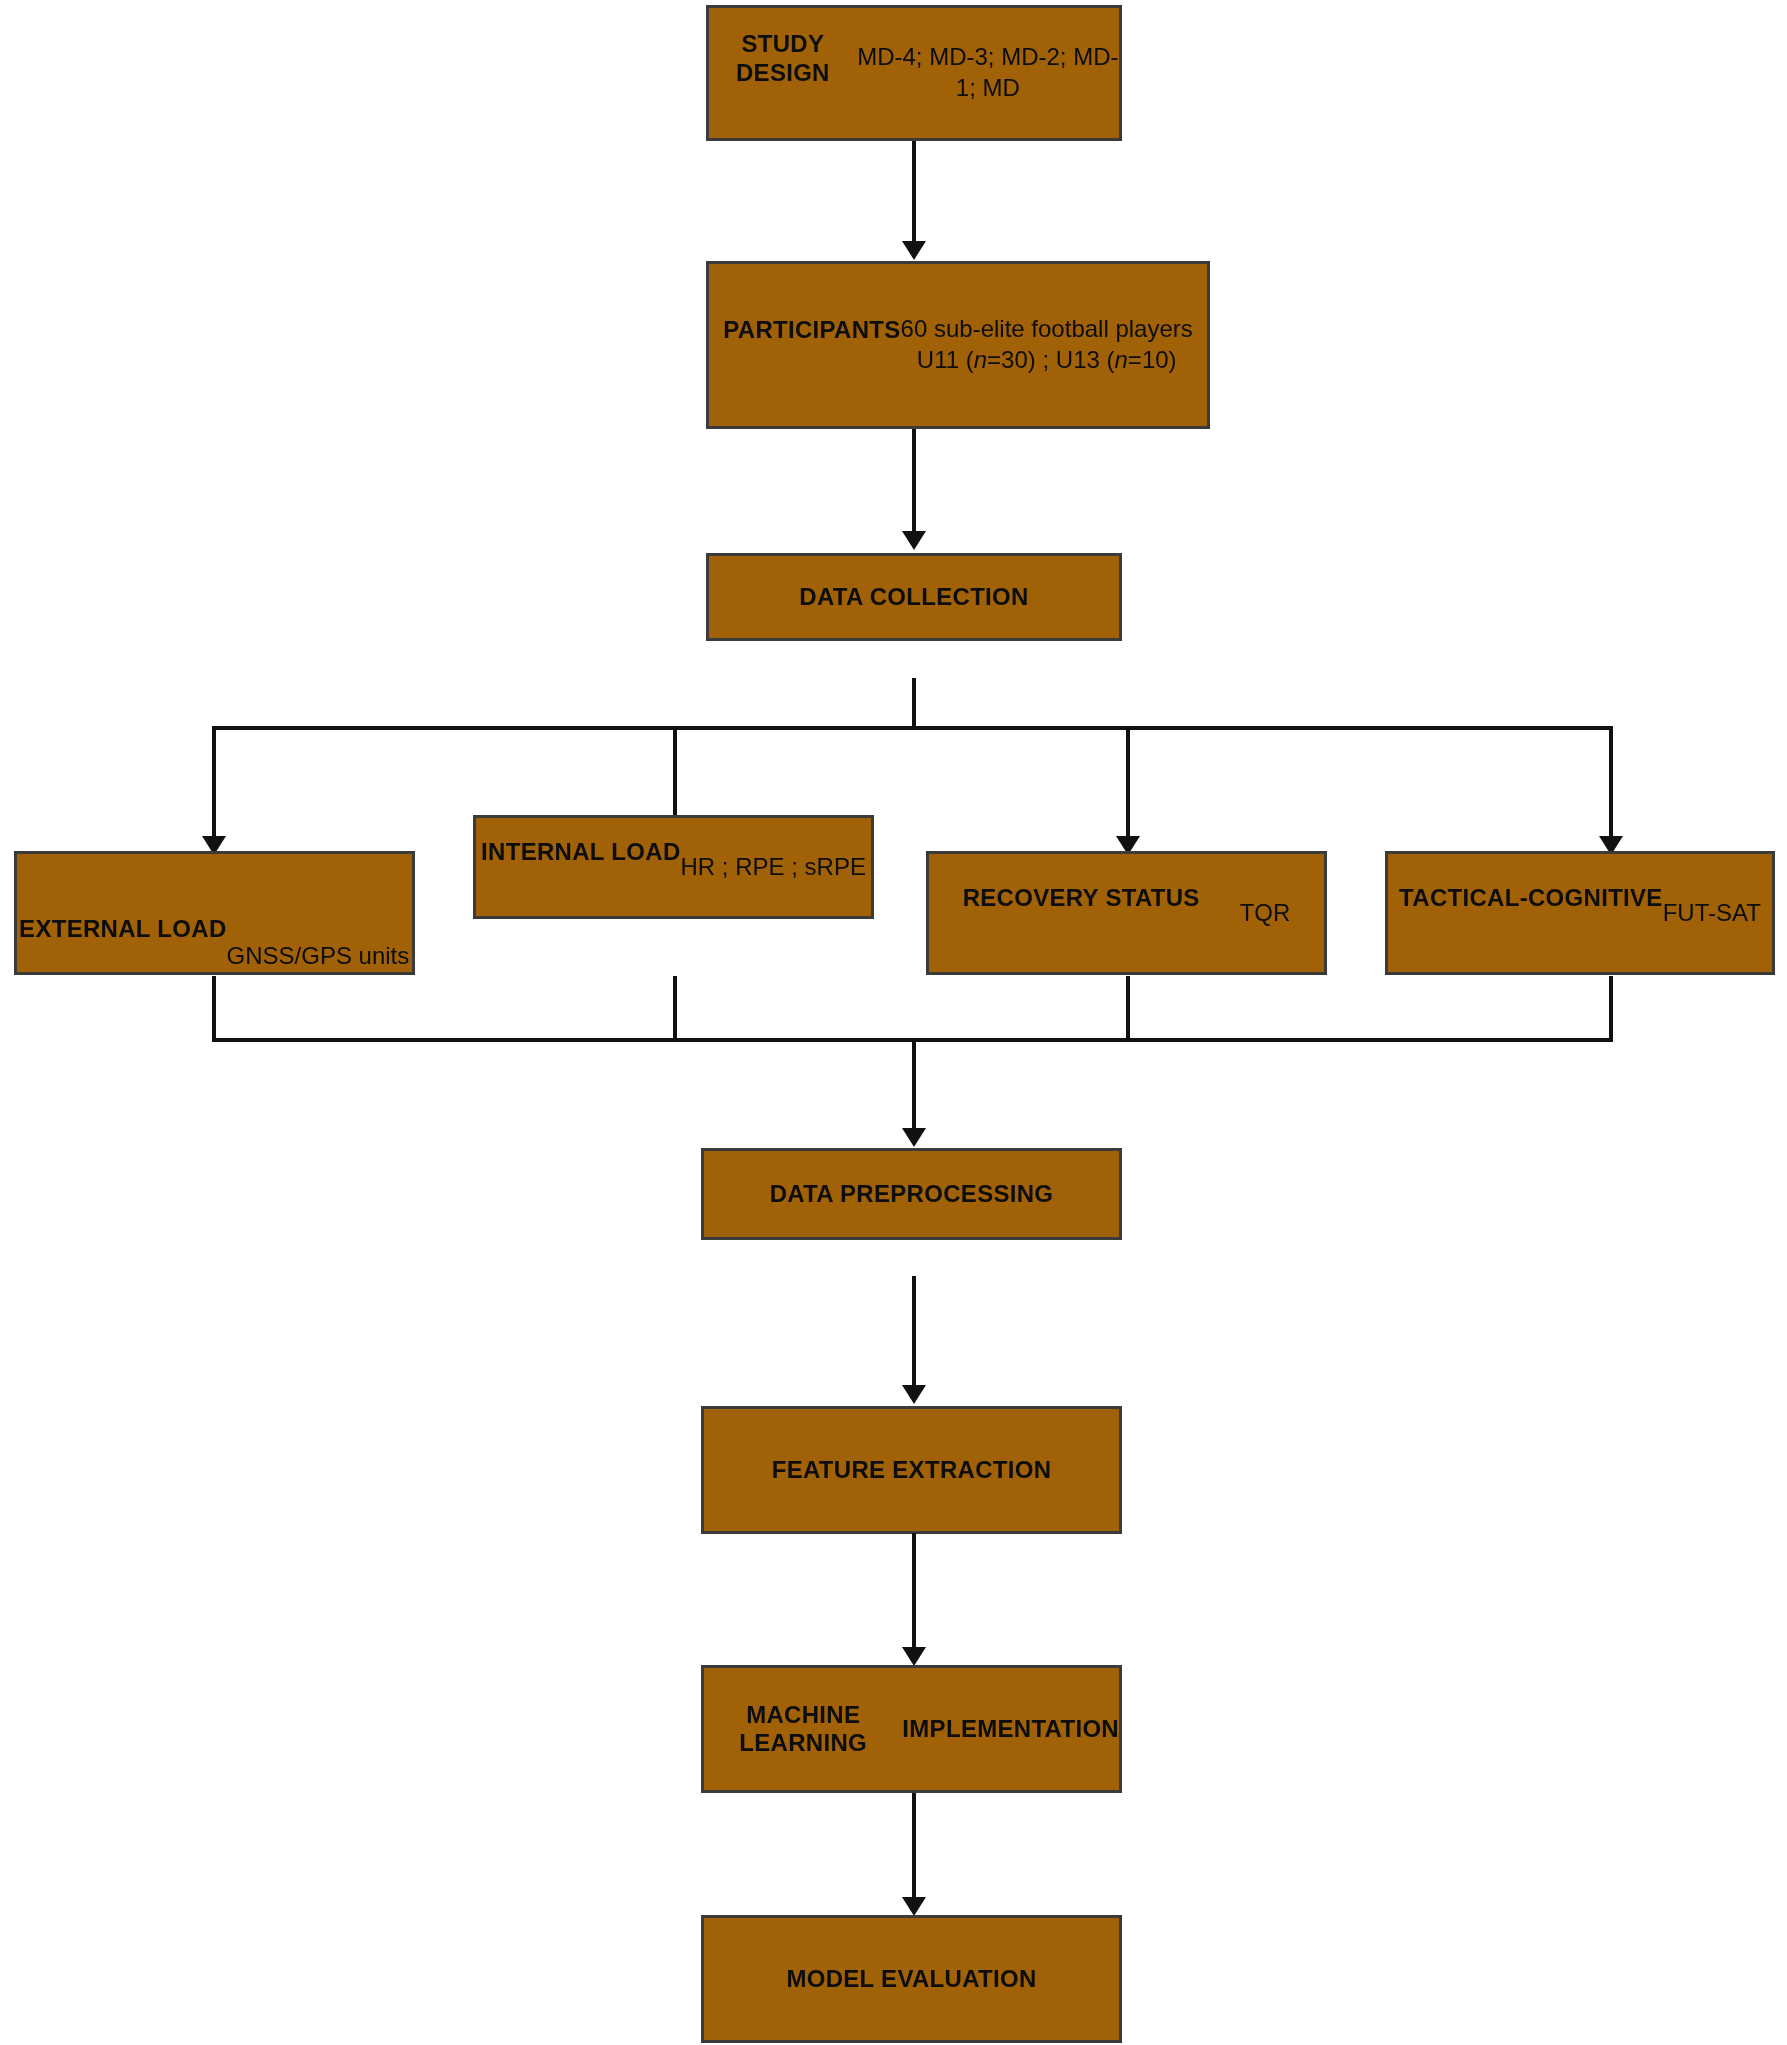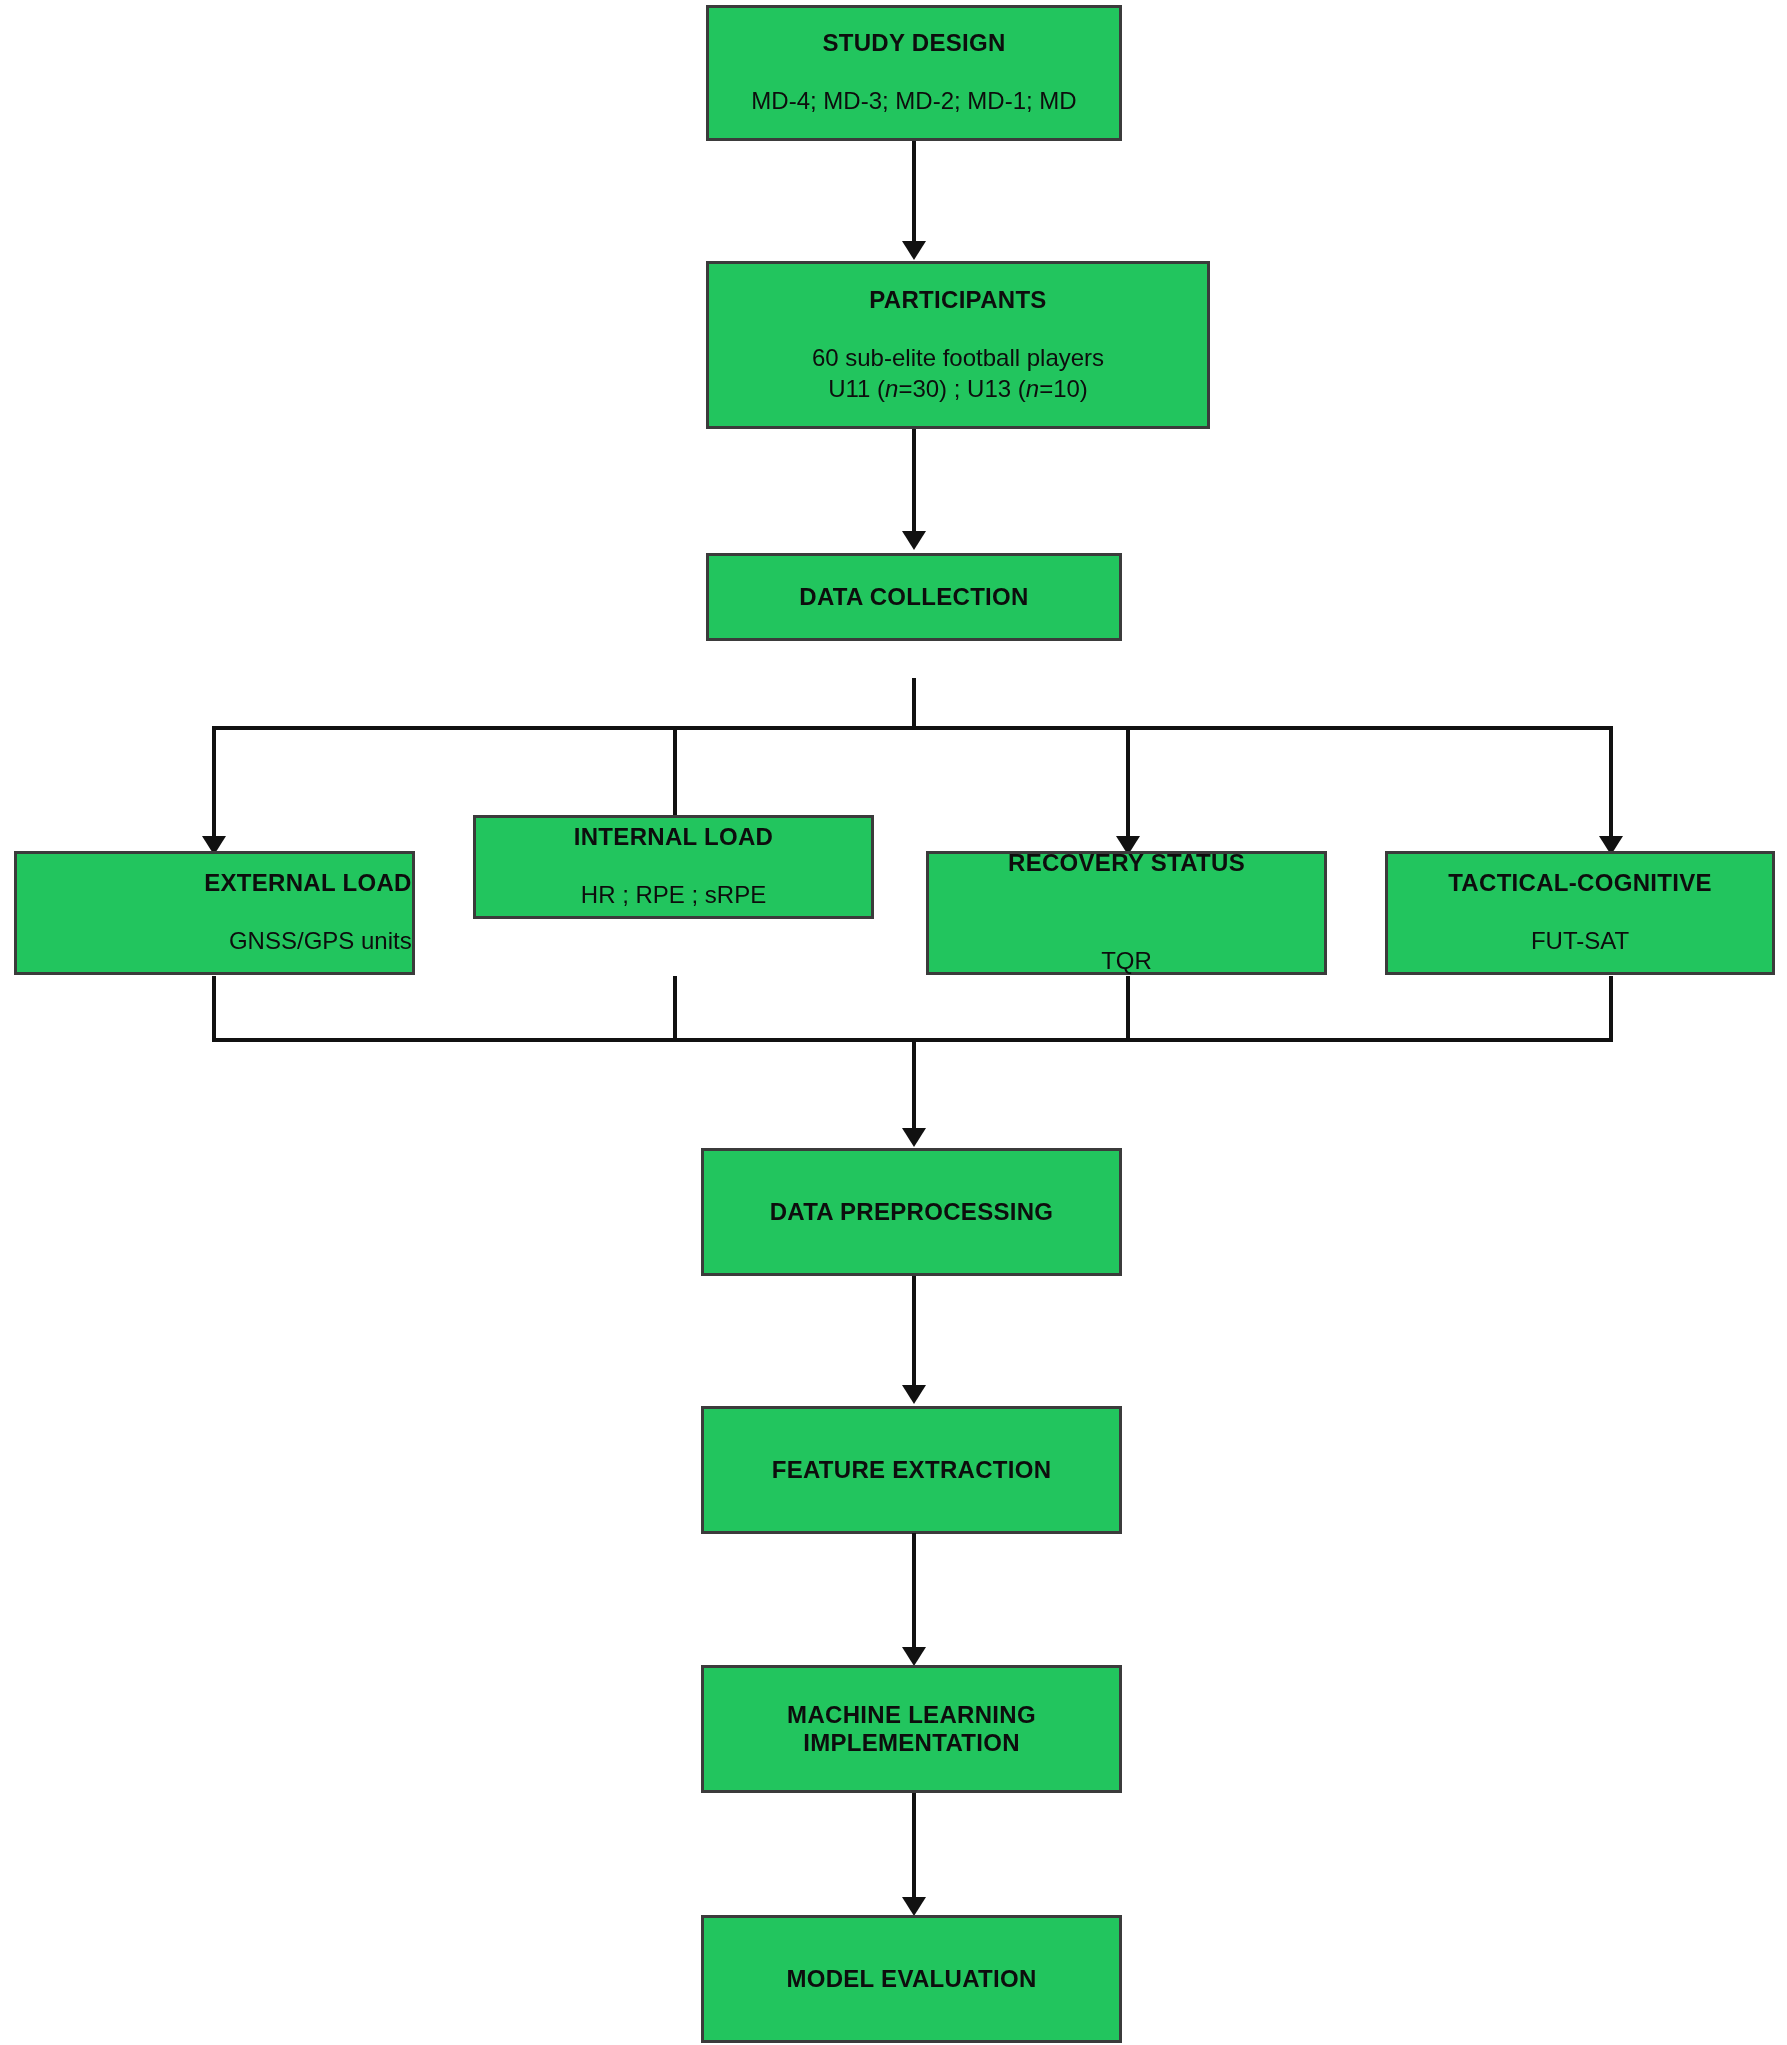--- a/index.html
+++ b/index.html
@@ -13,24 +13,24 @@
   #canvas {
     position: relative;
     width: 1787px;
     height: 2046px;
     background: #ffffff;
     overflow: hidden;
   }
   .node {
     position: absolute;
     box-sizing: border-box;
-    background: #22c55e;
+    background: #a16207;
     border: 3.1px solid #3b3b3b;
     display: flex;
-    flex-direction: column;
+    flex-direction: row;
     align-items: center;
     justify-content: center;
     text-align: center;
     color: #0d0d0d;
   }
   .node .ttl {
     font-weight: bold;
     font-size: 24px;
     letter-spacing: 0.3px;
     line-height: 1.18;
@@ -127,21 +127,21 @@
   <div class="conn vline" style="left:212px; top:976px; height:66px;"></div>
   <div class="conn vline" style="left:673px; top:976px; height:66px;"></div>
   <div class="conn vline" style="left:1126px; top:976px; height:66px;"></div>
   <div class="conn vline" style="left:1609px; top:976px; height:66px;"></div>
 
   <div class="conn hline" style="left:212px; top:1038px; width:1400px;"></div>
 
   <div class="conn vline" style="left:912px; top:1038px; height:92px;"></div>
   <div class="arrow" style="left:902px; top:1128px;"></div>
 
-  <div class="node" style="left:701px; top:1148px; width:421px; height:128px;">
+  <div class="node" style="left:701px; top:1148px; width:421px; height:92px;">
     <div class="ttl">DATA PREPROCESSING</div>
   </div>
 
   <div class="conn vline" style="left:912px; top:1276px; height:112px;"></div>
   <div class="arrow" style="left:902px; top:1385px;"></div>
 
   <div class="node" style="left:701px; top:1406px; width:421px; height:128px;">
     <div class="ttl">FEATURE EXTRACTION</div>
   </div>
 

